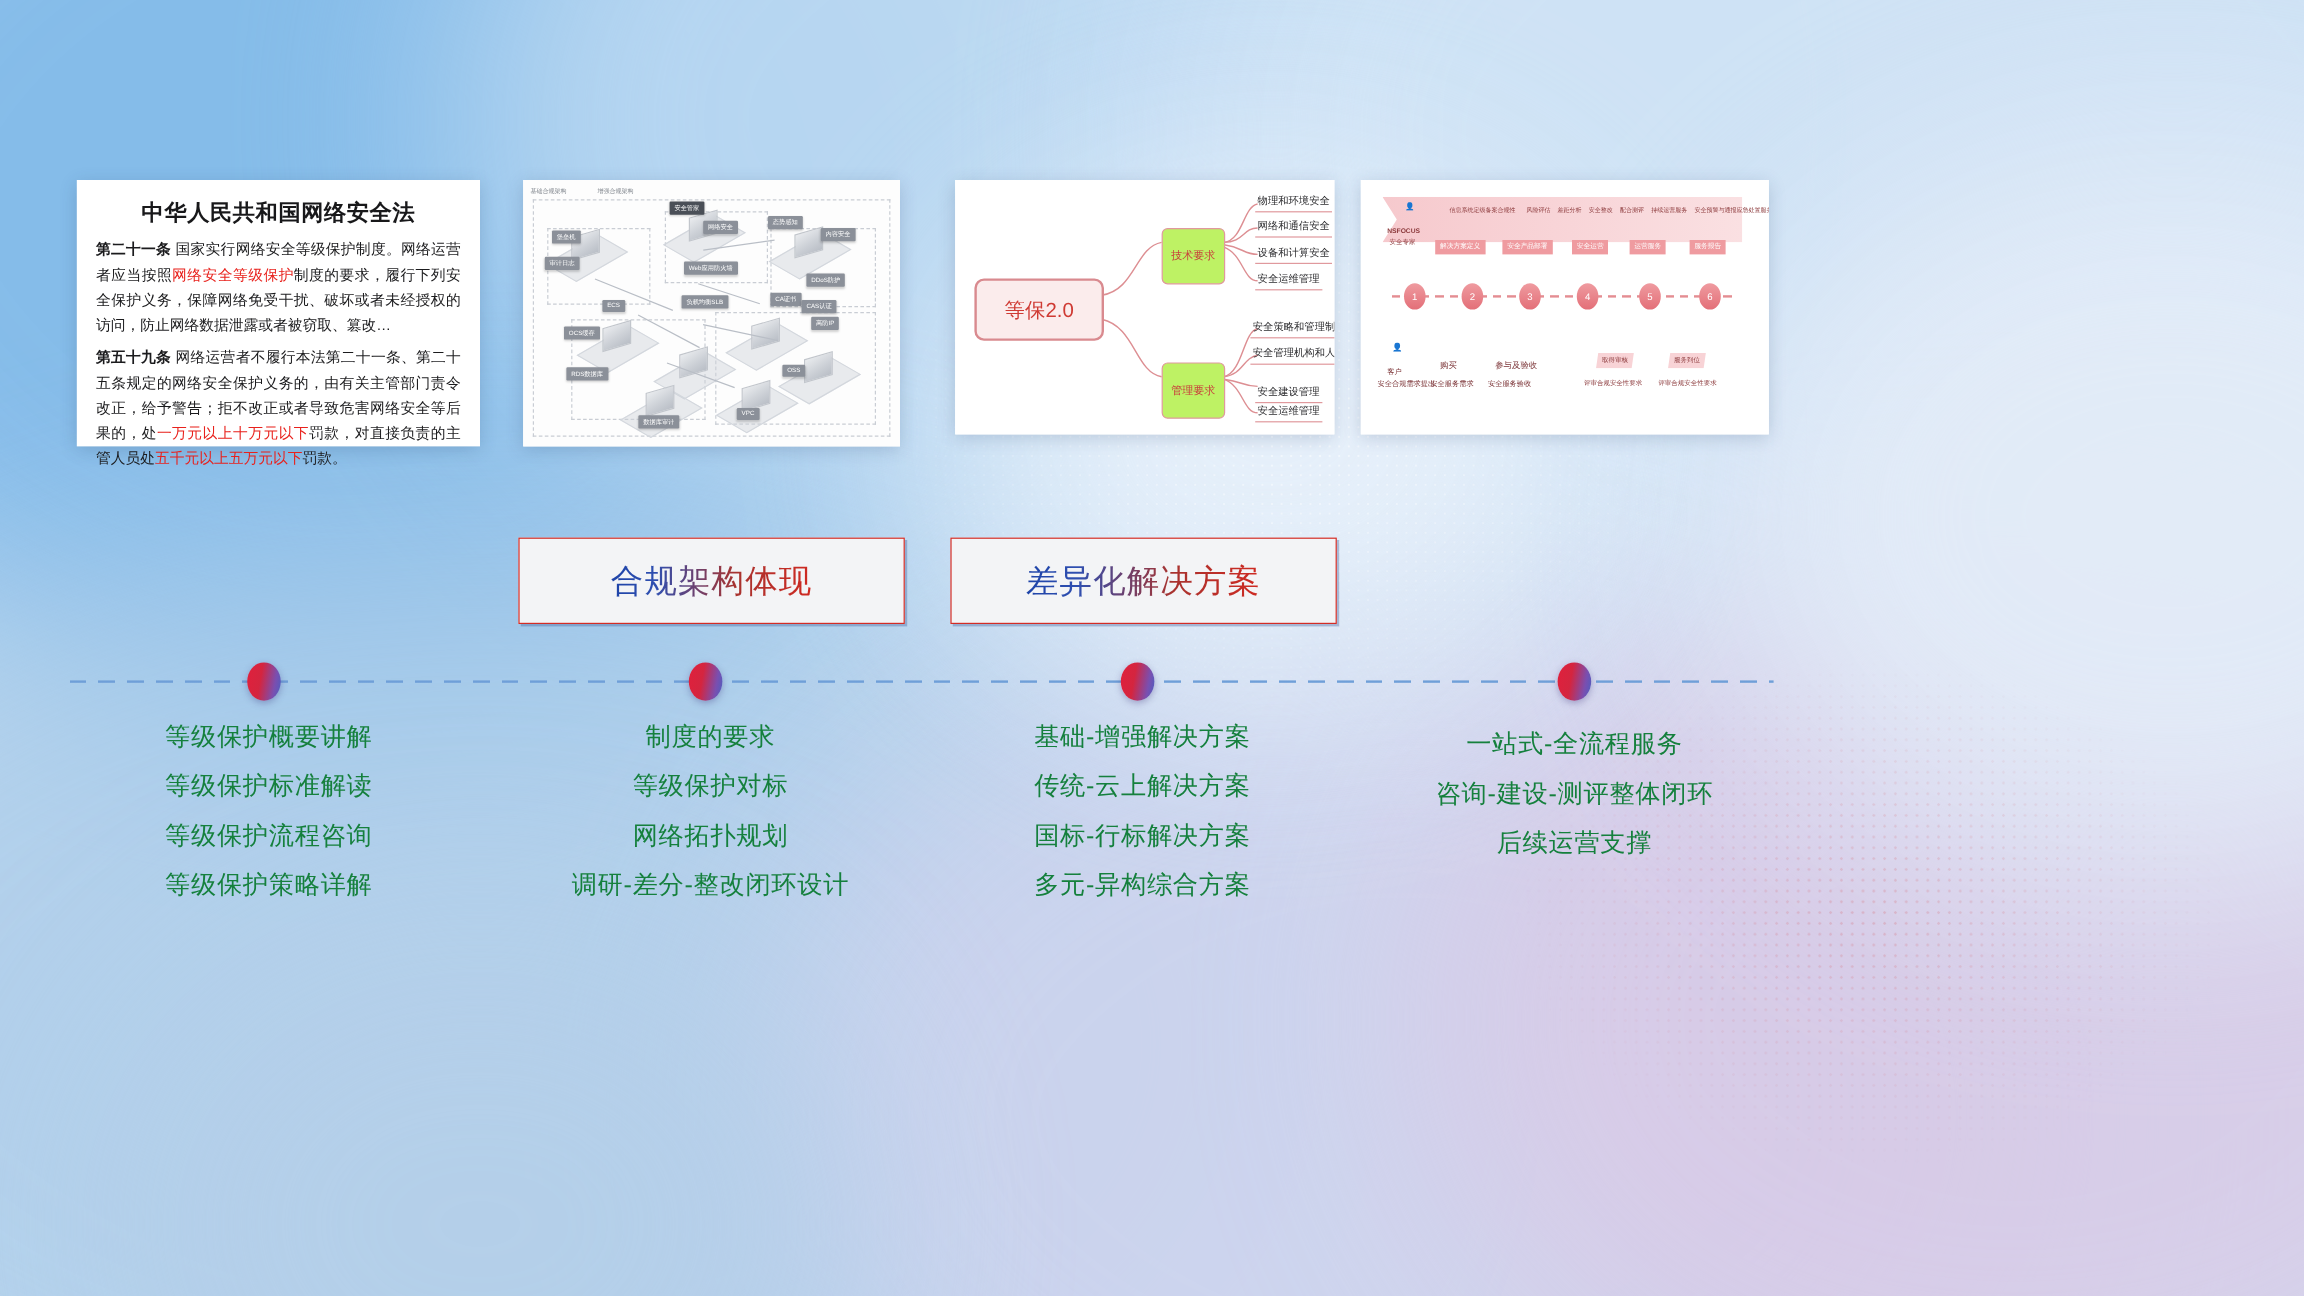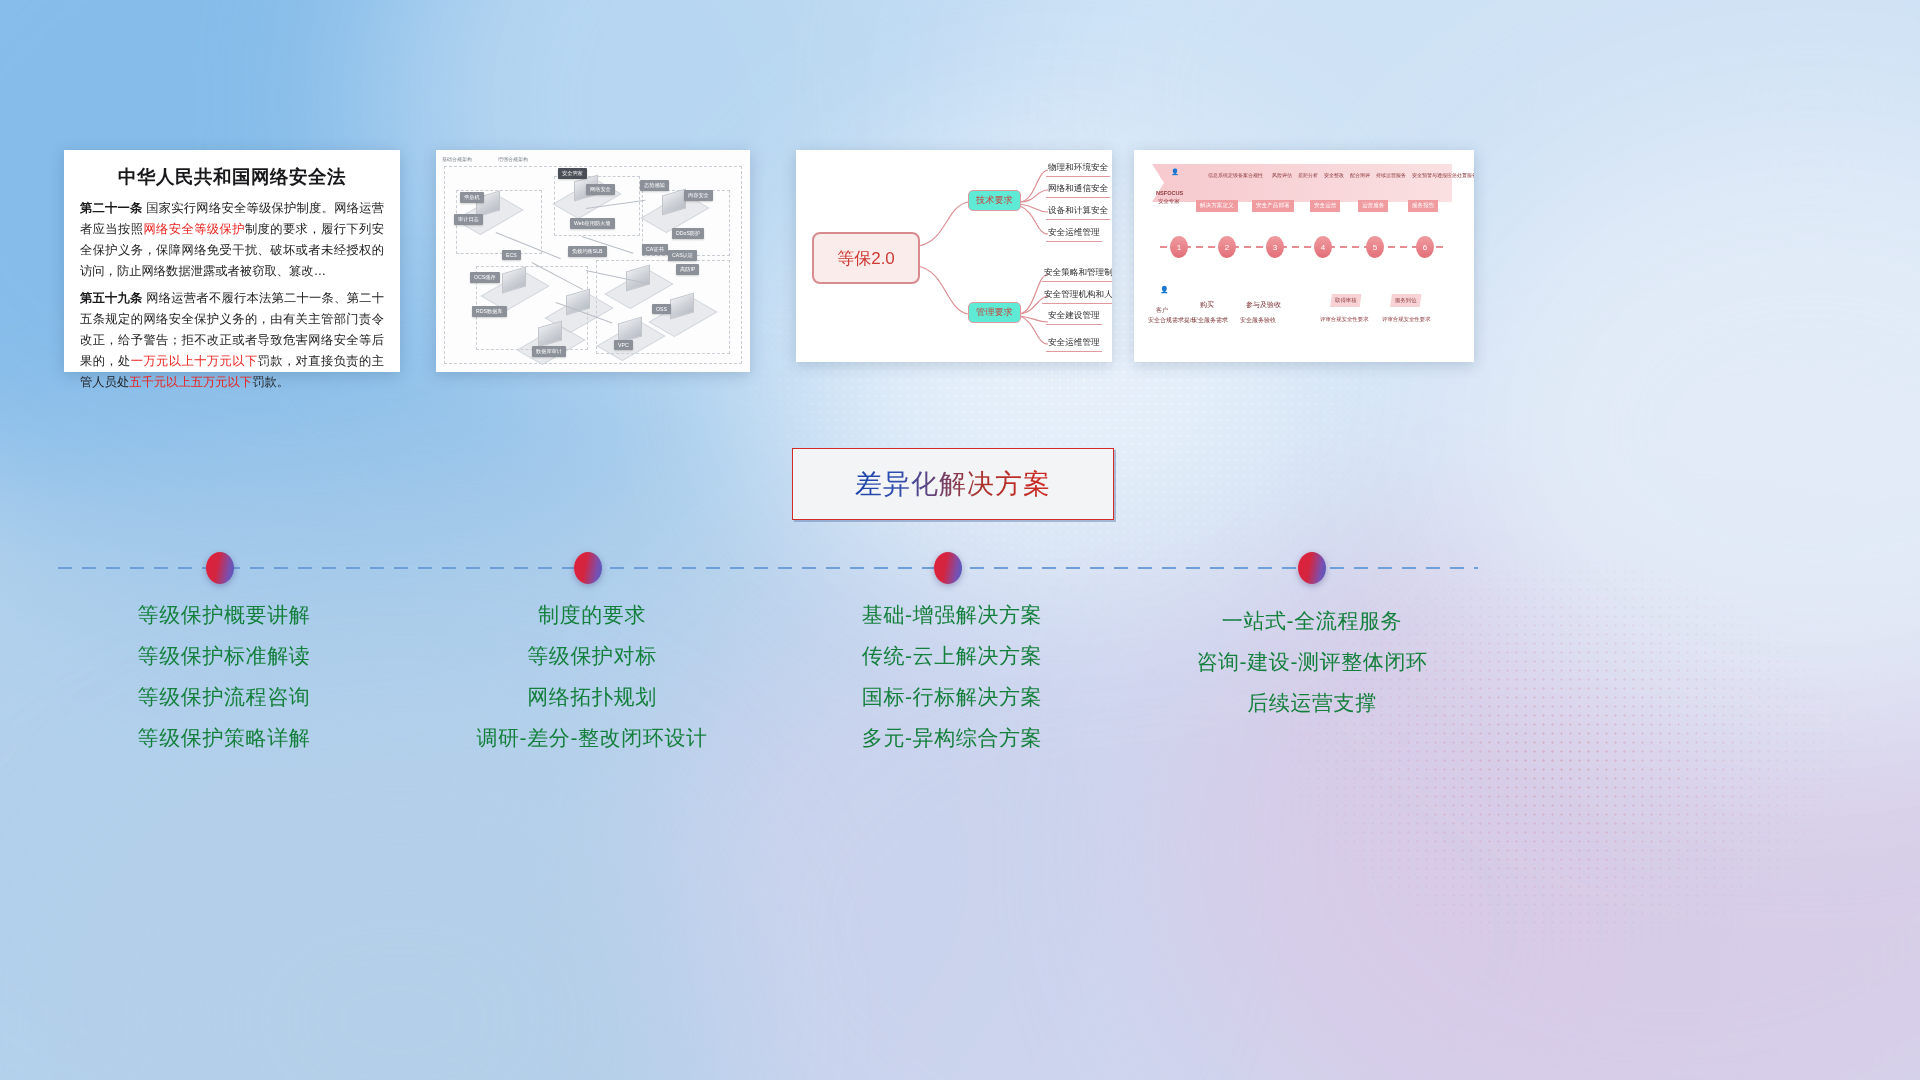--- a/index.html
+++ b/index.html
@@ -61,22 +61,22 @@
   .plate{position:absolute;width:48px;height:24px;background:rgba(206,211,218,.45);
     transform:rotate(-30deg) skewX(30deg);border:1px solid #d3d7dd;}
   .line{position:absolute;background:#b9bec6;height:1px;transform-origin:0 0;}
 
   
   .mind{position:relative;width:100%;height:100%;background:#fff;overflow:hidden;}
   .mroot{position:absolute;left:16px;top:82px;width:104px;height:48px;
     border:2.5px solid #d98a8f;border-radius:8px;background:#fbecec;
     display:flex;align-items:center;justify-content:center;
     font-size:17px;color:#cf3a33;}
-  .mnode{position:absolute;border:1.3px solid #e0999d;border-radius:5px;background:#5eead4;
-    font-size:9.2px;color:#c8423c;padding:3px 7px;white-space:nowrap;}
+  .mnode{position:absolute;border:1.3px solid #e0999d;border-radius:5px;background:#bef264;
+    font-size:9.2px;color:#c8423c;padding:16px 7px;white-space:nowrap;}
   .mleaf{position:absolute;font-size:8.6px;color:#2b2b2e;white-space:nowrap;
     border-bottom:1.1px solid #e0999d;padding:0 2px 2px 2px;}
 
   
   .road{position:relative;width:100%;height:100%;background:#fff;overflow:hidden;}
   .road-band{position:absolute;left:18px;top:14px;width:300px;height:38px;
     background:linear-gradient(90deg,#f6c9cd 0%,#fae0e2 100%);
     clip-path:polygon(0 0,100% 0,100% 100%,0 100%,4% 50%);}
   .road-band-txt{position:absolute;font-size:5px;color:#8c3a3c;white-space:nowrap;}
   .road-line{position:absolute;left:26px;top:96px;width:284px;height:2px;
@@ -226,21 +226,21 @@
       <div class="mnode" style="left:172px;top:40px;">技术要求</div>
       <div class="mnode" style="left:172px;top:152px;">管理要求</div>
 
       <div class="mleaf" style="left:250px;top:12px;">物理和环境安全</div>
       <div class="mleaf" style="left:250px;top:33px;">网络和通信安全</div>
       <div class="mleaf" style="left:250px;top:55px;">设备和计算安全</div>
       <div class="mleaf" style="left:250px;top:77px;">安全运维管理</div>
 
       <div class="mleaf" style="left:246px;top:117px;">安全策略和管理制度</div>
       <div class="mleaf" style="left:246px;top:139px;">安全管理机构和人员</div>
-      <div class="mleaf" style="left:250px;top:160px;">安全建设管理</div>
+      <div class="mleaf" style="left:250px;top:171px;">安全建设管理</div>
       <div class="mleaf" style="left:250px;top:187px;">安全运维管理</div>
     </div>
   </div>
 
   <div class="card card-4">
     <div class="road">
       <div class="road-band"></div>
       <div style="position:absolute;left:24px;top:18px;width:34px;text-align:center;">
         <div style="font-size:6.4px;color:#b8474b;">👤</div>
       </div>
@@ -278,20 +278,23 @@
       <div class="road-lbl" style="left:58px;top:166px;">安全服务需求</div>
       <div class="road-lbl" style="left:106px;top:166px;">安全服务验收</div>
 
       <div class="road-chip" style="left:196px;top:144px;">取得审核</div>
       <div class="road-chip" style="left:256px;top:144px;">服务到位</div>
       <div class="road-tri" style="left:186px;top:166px;">评审合规安全性要求</div>
       <div class="road-tri" style="left:248px;top:166px;">评审合规安全性要求</div>
     </div>
   </div>
 
+  <div class="hbox h2">
+      <span>合规架构体现</span>
+    </div>
   <div class="hbox h3">
       <span>差异化解决方案</span>
     </div>
 
   <div id="tl"></div>
   <div class="dot" style="left:206px;"></div>
   <div class="dot" style="left:574px;"></div>
   <div class="dot" style="left:934px;"></div>
   <div class="dot" style="left:1298px;"></div>
 

